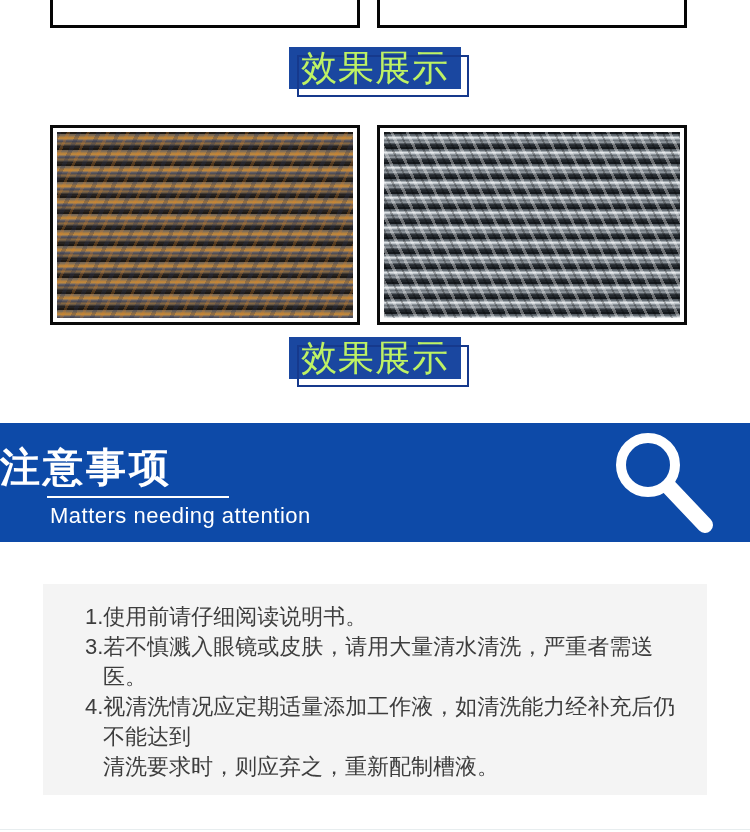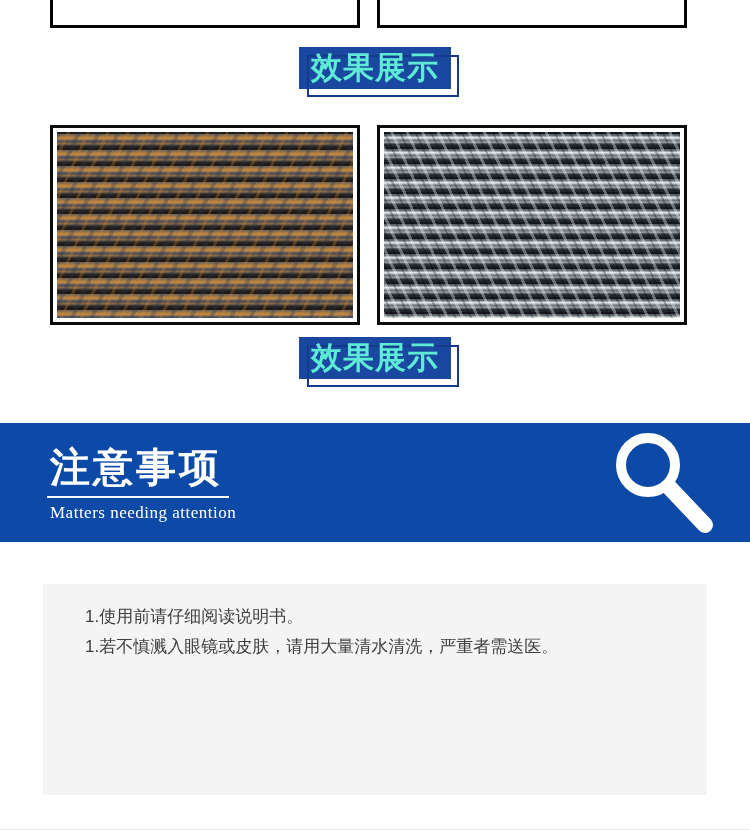--- a/index.html
+++ b/index.html
@@ -24,21 +24,21 @@
   
   .banner-row { display: flex; justify-content: center; }
   .banner-box {
     position: relative;
     background: #1a47a0;
     height: 42px;
     padding: 0 12px;
     display: flex; align-items: center;
   }
   .banner-label {
-    color: #5eead4; font-size: 31px; font-weight: bold;
+    color: #bef264; font-size: 36px; font-weight: normal;
     letter-spacing: 1px; line-height: 42px; white-space: nowrap;
     position: relative; z-index: 2;
   }
   .banner-outline {
     position: absolute; left: 8px; top: 8px;
     width: 100%; height: 100%;
     border: 2px solid #16398c;
     z-index: 1;
   }
   .banner-1 { margin-top: 13px; }
@@ -91,53 +91,51 @@
   
   .notice-section {
     margin-top: 44px;
     height: 119px;
     background: #0d4aa8;
     position: relative;
     color: #ffffff;
   }
   .notice-title {
     padding-top: 22px;
-    margin-left: 50px;
     font-size: 40px;
     font-weight: bold;
     letter-spacing: 3px;
     line-height: 1.1;
   }
   .notice-underline {
     width: 182px; height: 2px;
     background: #ffffff;
     margin: 7px 0 5px 47px;
   }
   .notice-subtitle {
     margin-left: 50px;
-    font-size: 17px;
+    font-size: 22px;
     letter-spacing: 0.5px;
-    font-family: Liberation Serif, serif;
   }
   .magnifier {
     position: absolute;
     right: 36px; top: 6px;
     width: 104px; height: 104px;
   }
 
   
   .precautions-box {
     margin: 42px auto 0 auto;
     width: 664px; height: 211px;
     background: #f4f4f4;
     padding: 18px 28px 0 42px;
   }
   .precaution-item {
     color: #3d3d3d;
-    font-size: 17px;
+    font-size: 22px;
     line-height: 30px;
     white-space: pre-line;
     padding-left: 18px;
     text-indent: -18px;
   }
 
   .bottom-rule {
     position: absolute;
     left: 0; bottom: 2px;
     width: 750px; height: 1px;
@@ -180,16 +178,18 @@
   <div class="notice-underline"></div>
   <div class="notice-subtitle">Matters needing attention</div>
   <svg class="magnifier" viewBox="0 0 104 104" aria-hidden="true">
     <circle cx="38" cy="36" r="27" fill="none" stroke="#ffffff" stroke-width="10"></circle>
     <line x1="59" y1="58" x2="95" y2="96" stroke="#ffffff" stroke-width="16" stroke-linecap="round"></line>
   </svg>
 </div>
 
 <div class="precautions-box">
   <div class="precaution-item">1.使用前请仔细阅读说明书。</div>
-  <div class="precaution-item">1.若不慎溅入眼镜或皮肤，请用大量清水清洗，严重者需送医。</div>
+  <div class="precaution-item">3.若不慎溅入眼镜或皮肤，请用大量清水清洗，严重者需送医。</div>
+  <div class="precaution-item">4.视清洗情况应定期适量添加工作液，如清洗能力经补充后仍不能达到
+清洗要求时，则应弃之，重新配制槽液。</div>
 </div>
 
 <div class="bottom-rule"></div>
 
 </body></html>

